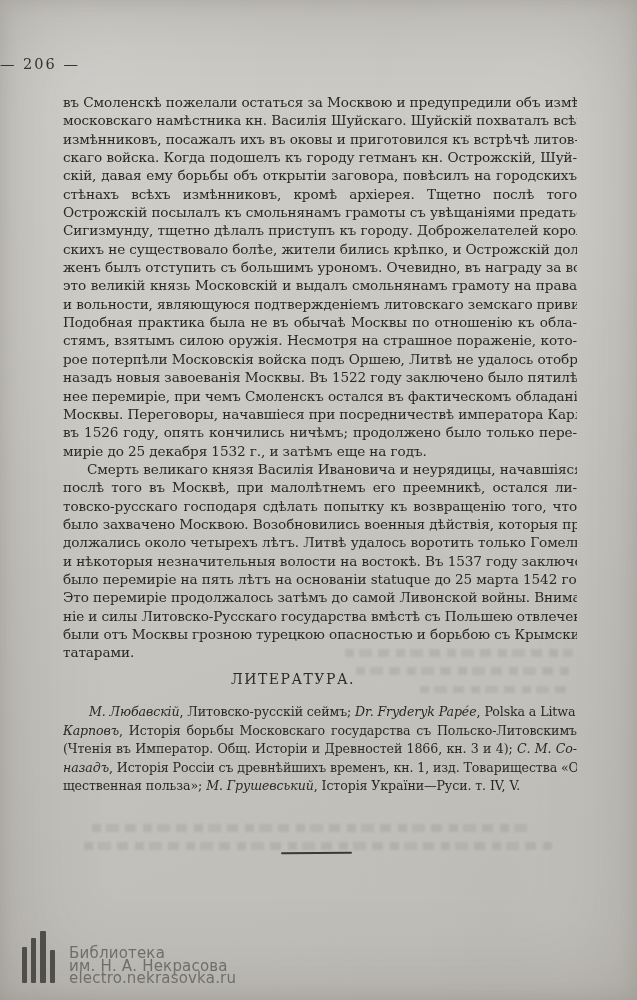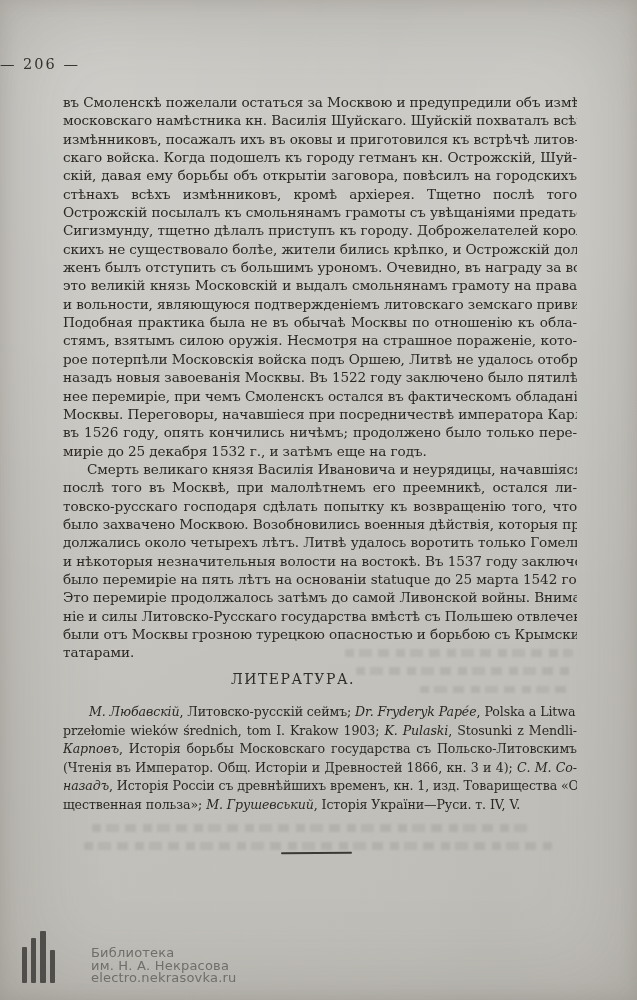--- a/index.html
+++ b/index.html
@@ -39,22 +39,22 @@
       rgba(118,115,108,.32) 14px 27px, rgba(118,115,108,0) 27px 33px,
       rgba(118,115,108,.38) 33px 44px, rgba(118,115,108,0) 44px 51px);}
   .wm{position:absolute;left:20px;top:929px;width:290px;height:60px;}
   .wm-bars{position:absolute;left:2px;top:2px;width:38px;height:52px;}
   .wm-bar{position:absolute;bottom:0;background:#4f4e4a;border-radius:1px;}
   .wm-bar.b1{left:0;width:5px;height:36px;}
   .wm-bar.b2{left:9px;width:5px;height:45px;}
   .wm-bar.b3{left:18px;width:6px;height:52px;}
   .wm-bar.b4{left:28px;width:5px;height:33px;}
   .wm-text{position:absolute;left:49px;top:18px;
-    font-family:"DejaVu Sans", sans-serif;font-size:13px;line-height:12.6px;
-    color:#6f6e69;letter-spacing:.2px;margin-left:22px;}
+    font-family:"DejaVu Sans", sans-serif;font-size:15px;line-height:12.6px;
+    color:#6f6e69;letter-spacing:.2px;}
 </style>
 </head>
 <body>
 
 <div class="vignette"></div>
 
 <div class="pageno">— 206 —</div>
 
 <div class="main">
 
@@ -95,21 +95,20 @@
 <div class="bleed" style="left:356px;top:667px;width:218px;"></div>
 <div class="bleed" style="left:420px;top:686px;width:152px;height:7px;"></div>
 <div class="bleed" style="left:92px;top:824px;width:440px;"></div>
 <div class="bleed" style="left:84px;top:842px;width:468px;"></div>
 
 <div class="lit-head">ЛИТЕРАТУРА.</div>
 
 <div class="bib">
 
 <div class="bibline indent"><span class="it">М. Любавскій</span><span>, Литовско-русскій сеймъ; </span><span class="it">Dr. Fryderyk Papée</span><span>, Polska a Litwa na</span></div>
-    <div class="bibline"><span>przełomie wieków średnich, tom I. Krakow 1903; </span><span class="it">K. Pulaski</span><span>, Stosunki z Mendli-</span></div>
     <div class="bibline"><span class="it">Карповъ</span><span>, Исторія борьбы Московскаго государства съ Польско-Литовскимъ</span></div>
     <div class="bibline"><span>(Чтенія въ Император. Общ. Исторіи и Древностей 1866, кн. 3 и 4); </span><span class="it">С. М. Со-</span></div>
     <div class="bibline"><span class="it">назадъ</span><span>, Исторія Россіи съ древнѣйшихъ временъ, кн. 1, изд. Товарищества «Об-</span></div>
     <div class="bibline end"><span>щественная польза»; </span><span class="it">М. Грушевський</span><span>, Історія України—Руси. т. IV, V.</span></div>
   </div>
 
 <div class="rule"></div>
 
 <div class="wm">
   <div class="wm-bars">

